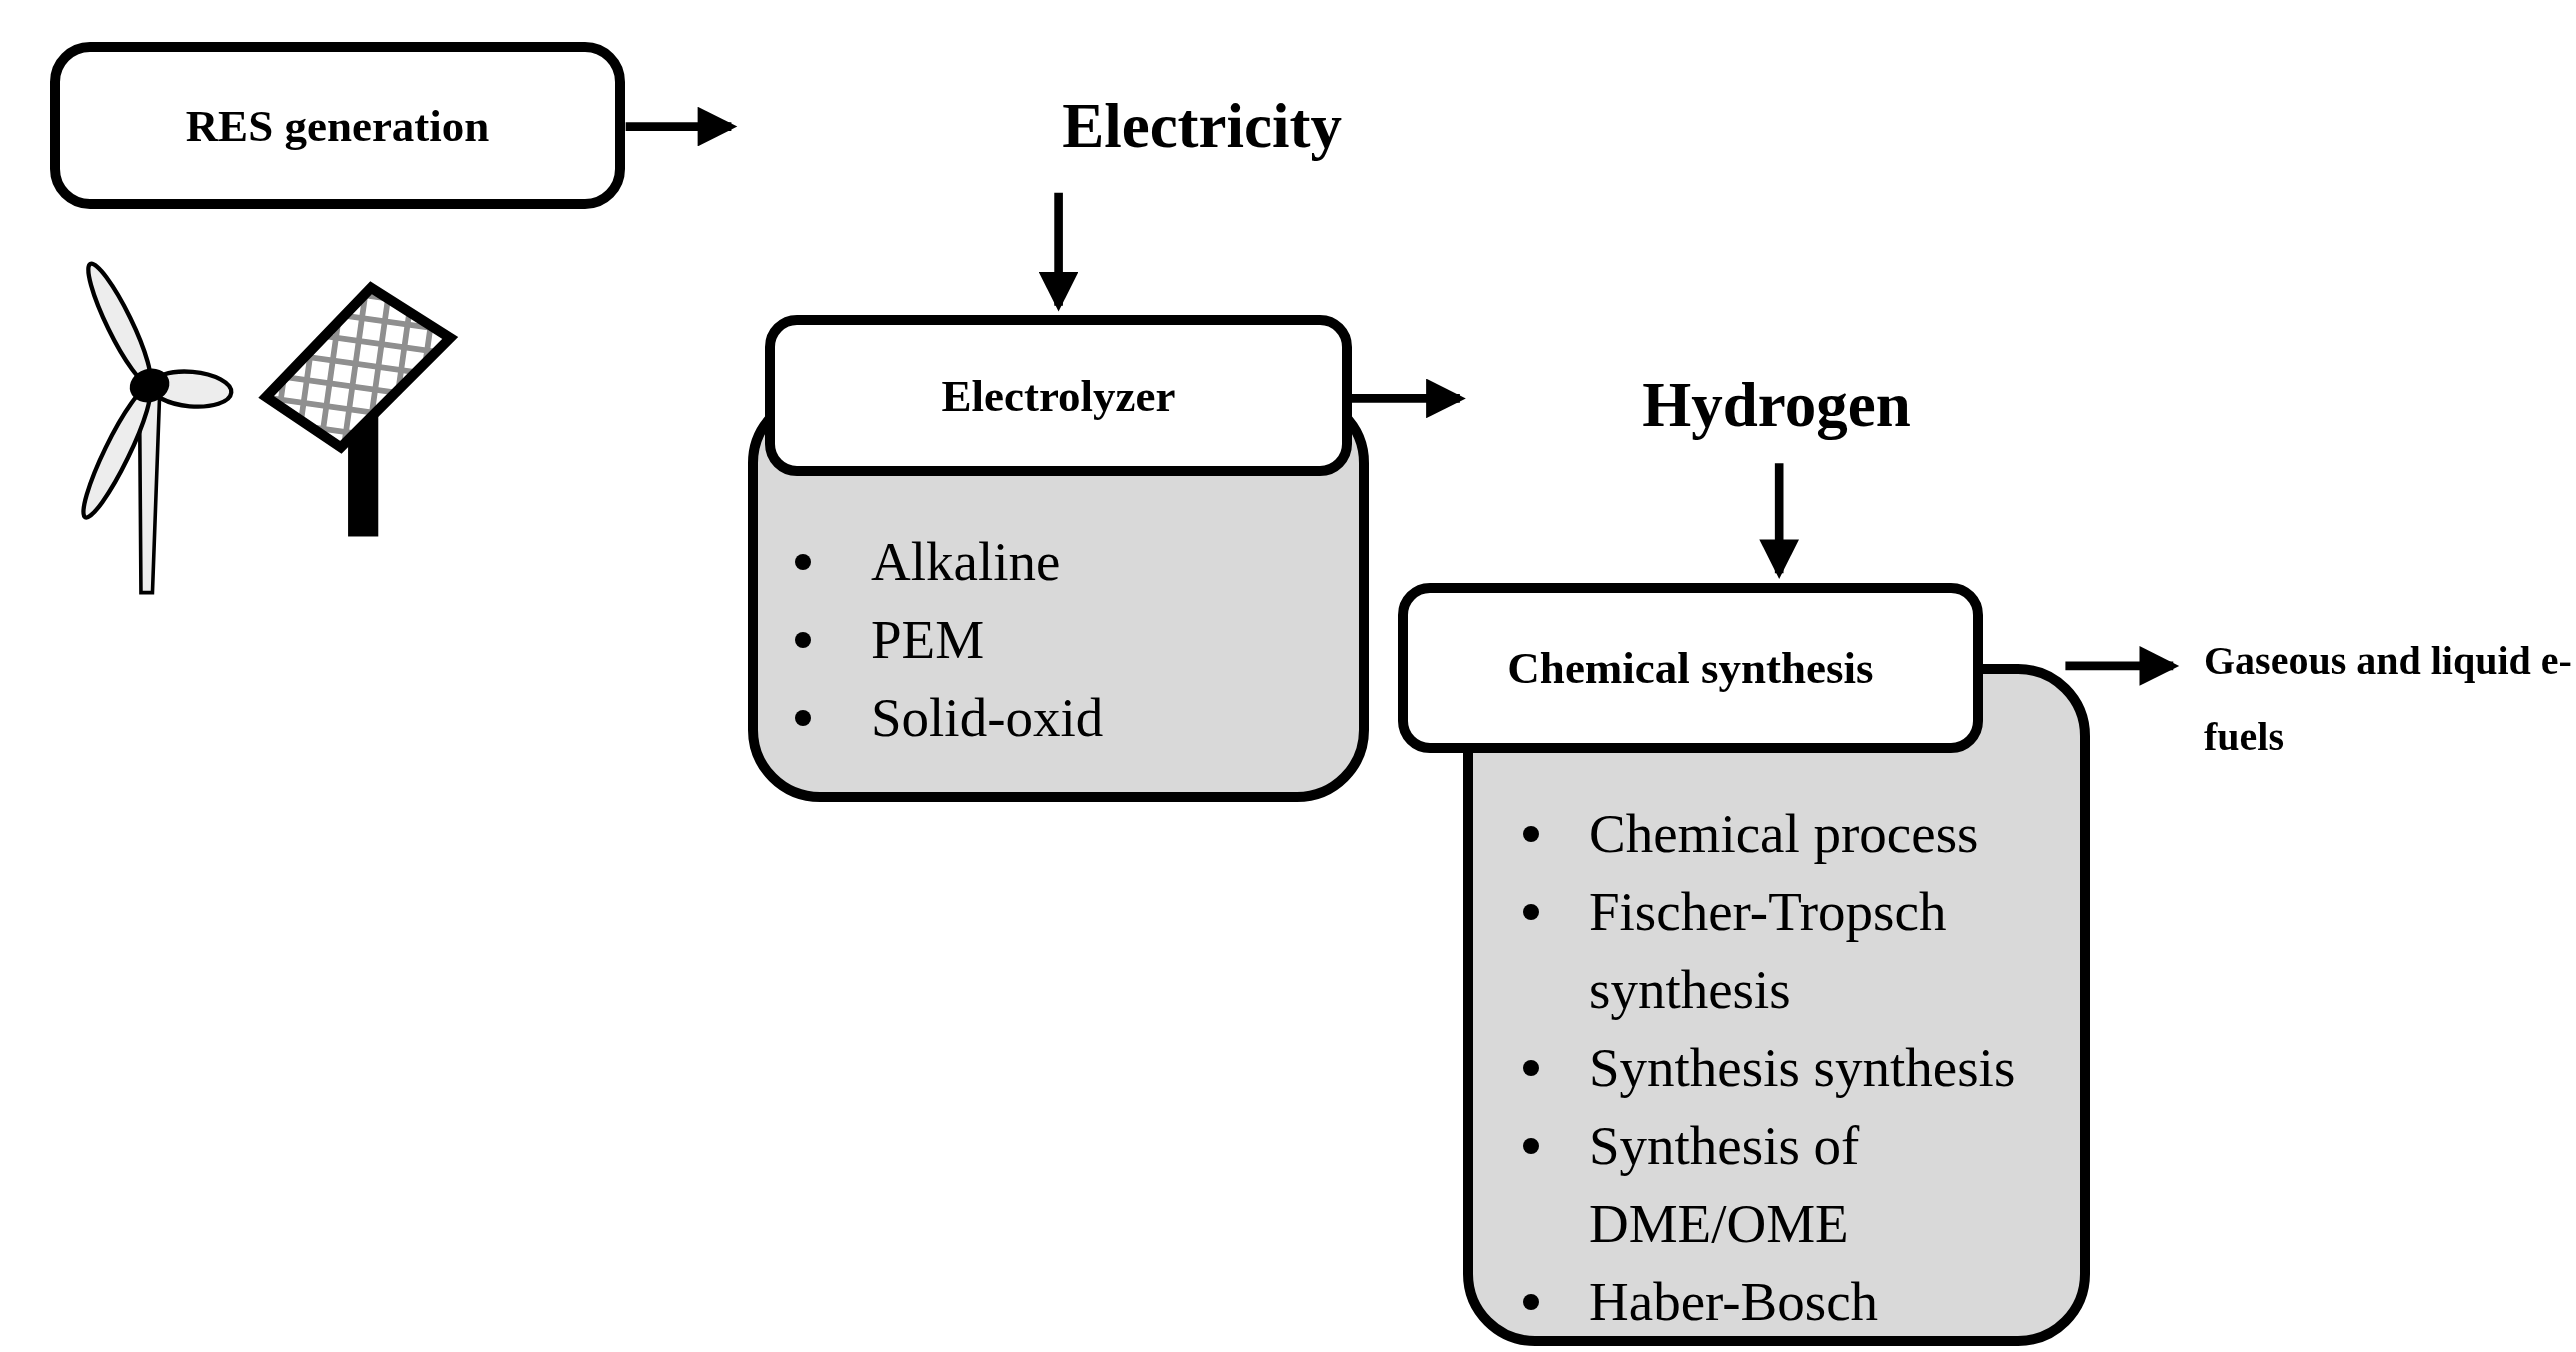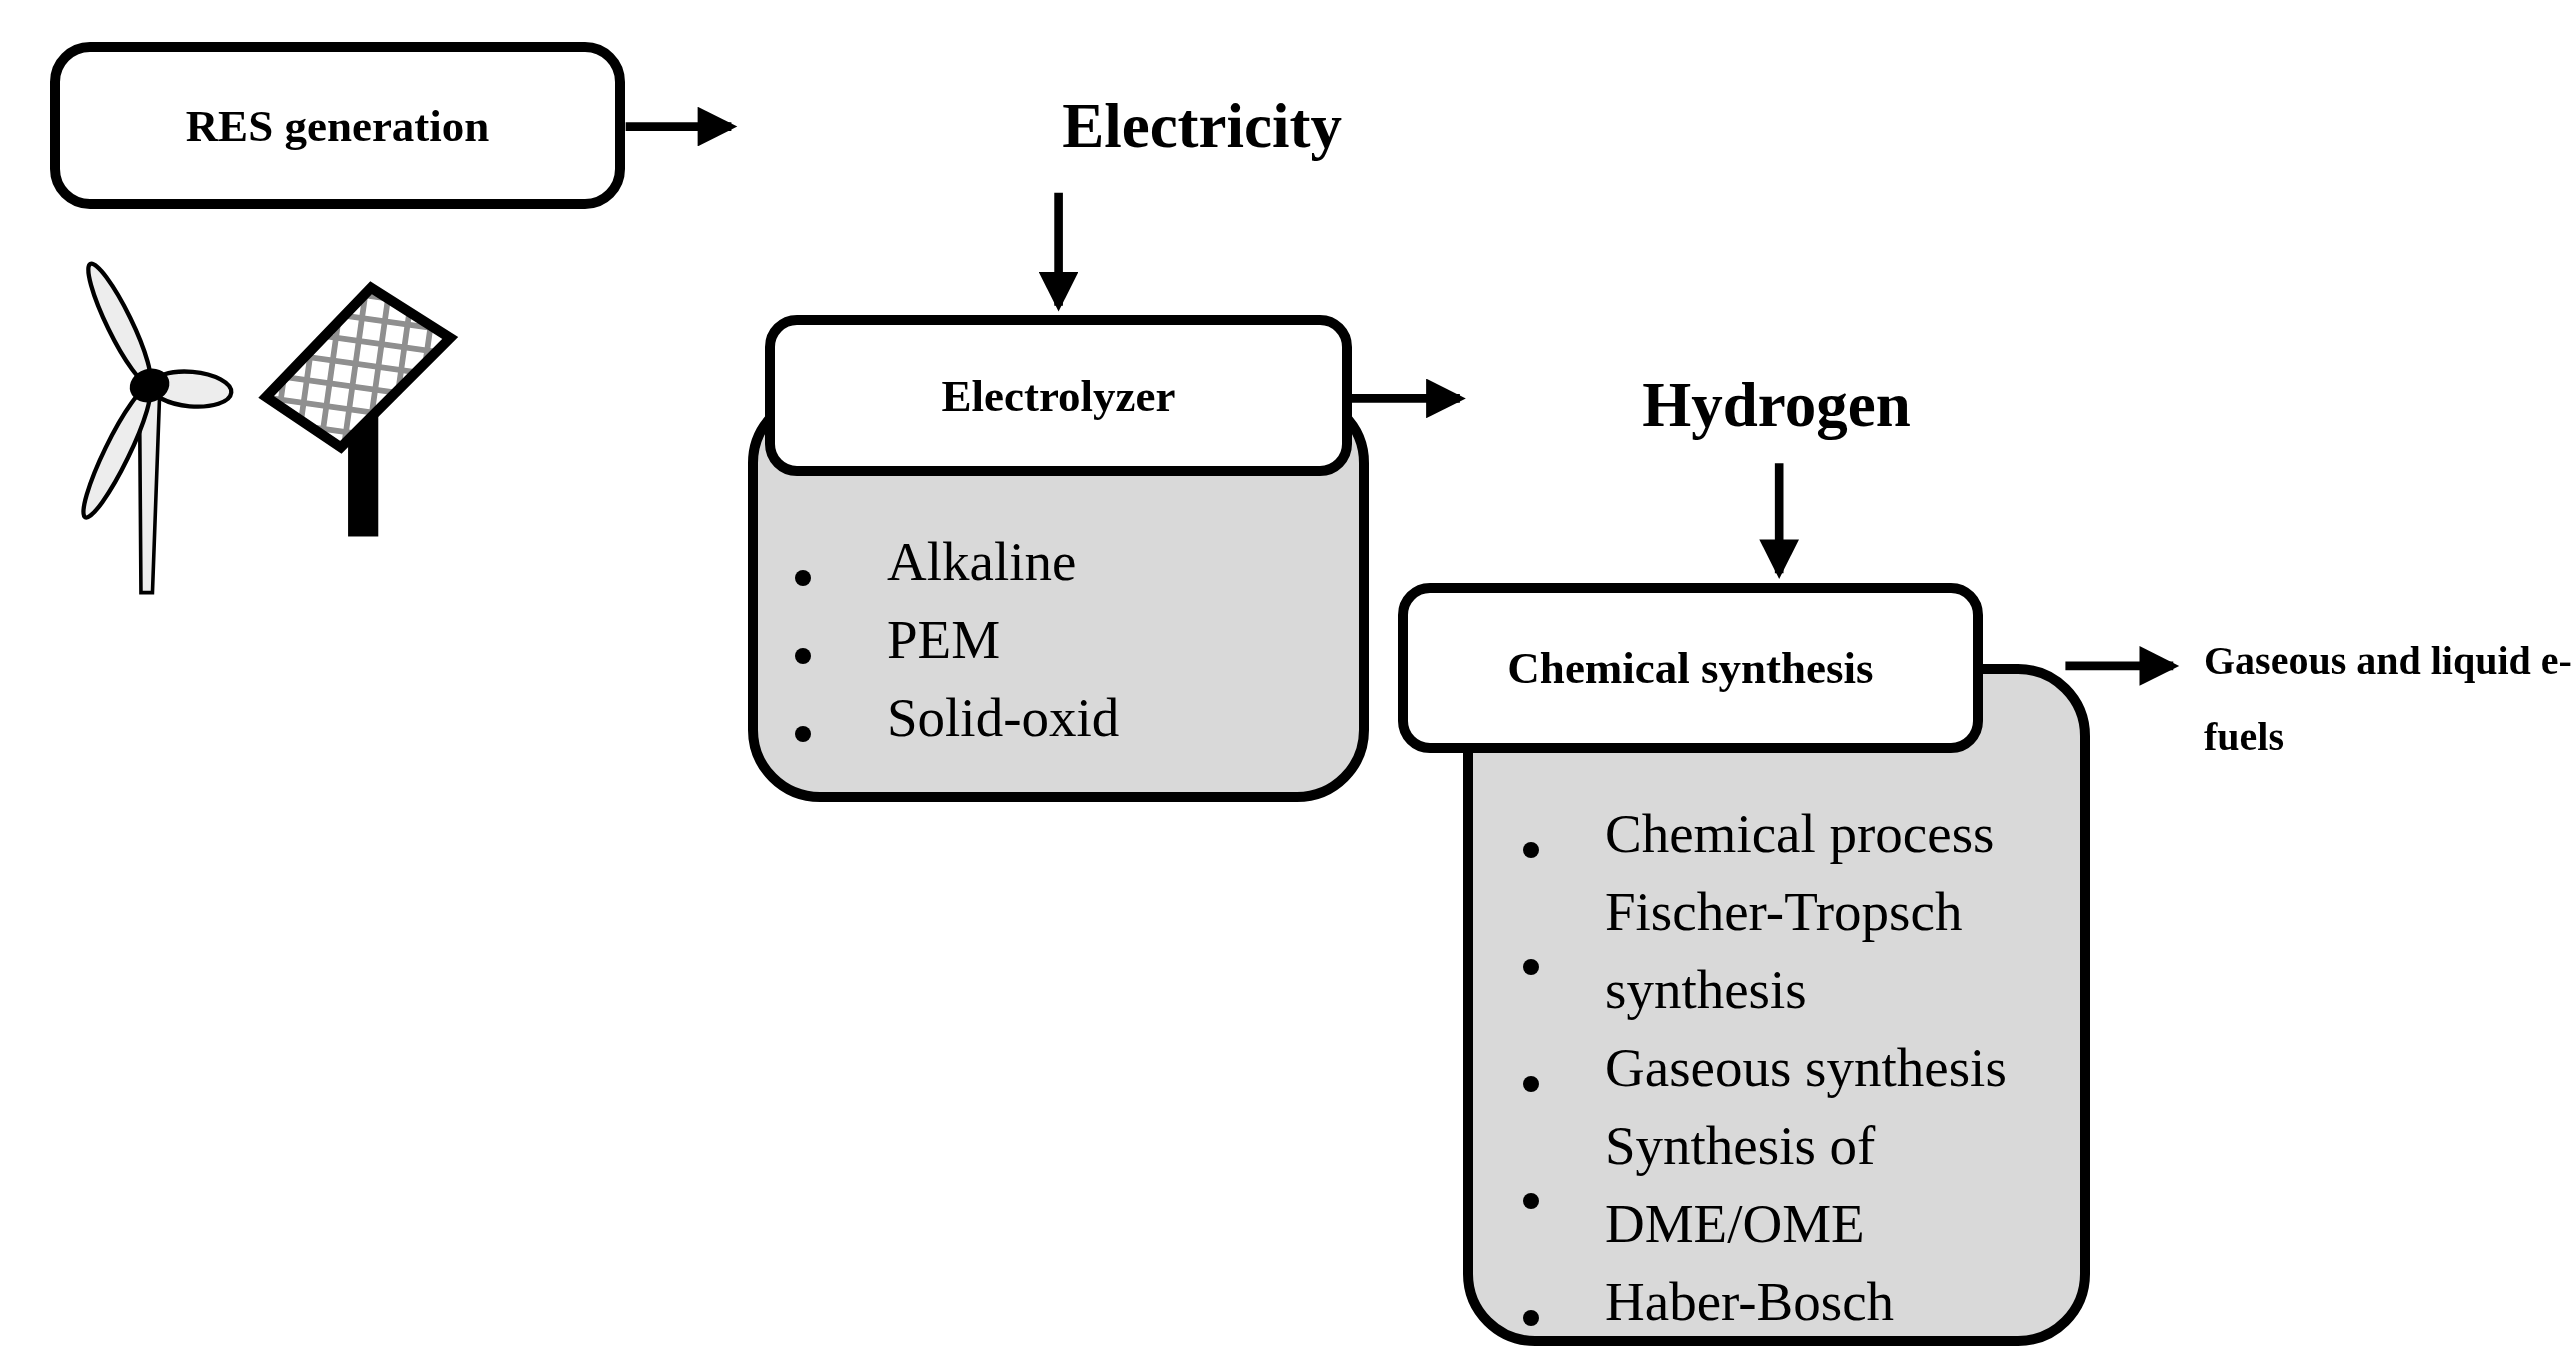--- a/index.html
+++ b/index.html
@@ -38,21 +38,21 @@
   }
   .flow-label{
     font-weight:bold;font-size:63px;line-height:69px;
     text-align:center;z-index:2;
   }
   .flow-label.left{text-align:left;font-size:40px;line-height:76px;}
   .bullets{
     list-style:none;margin:0;padding:0;
     font-size:55px;line-height:78px;font-weight:normal;
   }
-  .bullet-item{display:flex;align-items:center;gap:16px;}
+  .bullet-item{display:flex;align-items:flex-start;}
   .bullet-dot{
     width:16px;height:16px;border-radius:50%;
     background:var(--line);
     margin-top:31px;flex:none;
   }
   .bullet-text{display:block;flex:1;}
   .electrolyzer-body{padding:122px 21.6px 0 37px;}
   .electrolyzer-body .bullet-dot{margin-right:60px;}
   .chemical-body{padding:121px 14.4px 0 50px;}
   .chemical-body .bullet-dot{margin-right:50px;}
@@ -143,21 +143,21 @@
           <span class="bullet-text">Chemical process</span>
         </li>
 
         <li class="bullet-item">
           <span class="bullet-dot"></span>
           <span class="bullet-text">Fischer-Tropsch synthesis</span>
         </li>
 
         <li class="bullet-item">
           <span class="bullet-dot"></span>
-          <span class="bullet-text">Gaseous synthesis</span>
+          <span class="bullet-text">Synthesis synthesis</span>
         </li>
 
         <li class="bullet-item">
           <span class="bullet-dot"></span>
           <span class="bullet-text">Synthesis of DME/OME</span>
         </li>
 
         <li class="bullet-item">
           <span class="bullet-dot"></span>
           <span class="bullet-text">Haber-Bosch</span>

